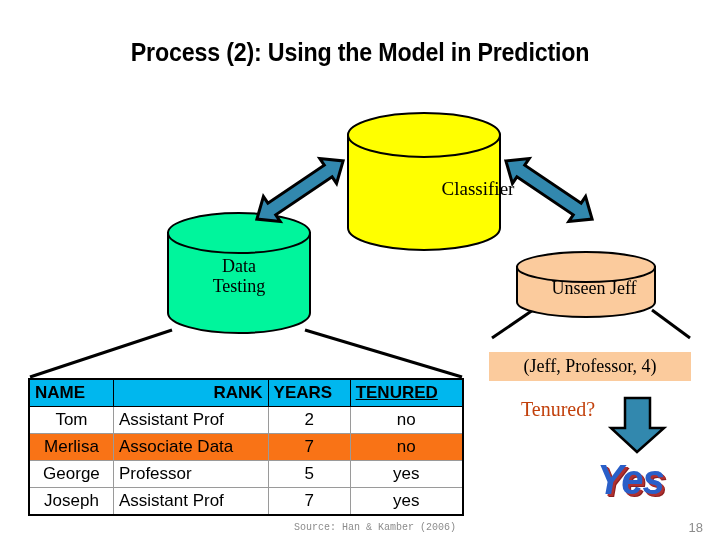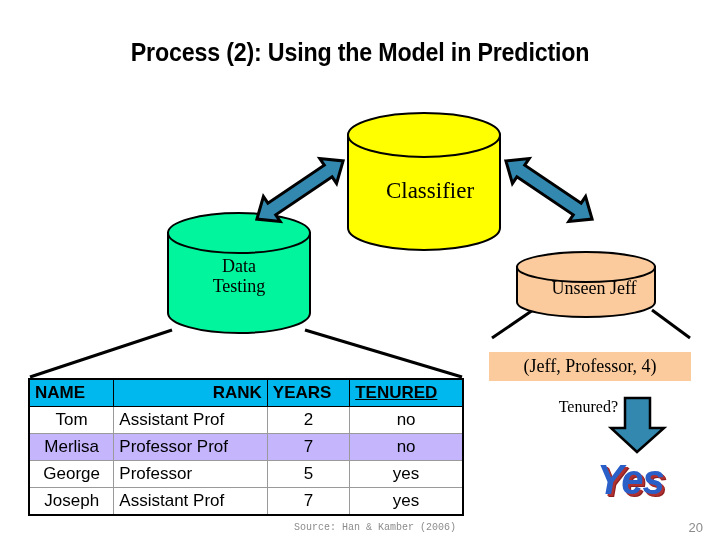--- a/index.html
+++ b/index.html
@@ -45,21 +45,22 @@
     text-align: center;
     font-family: "Liberation Serif", "DejaVu Serif", serif;
     color: #000000;
     pointer-events: none;
     line-height: 1.12;
   }
   #classifier-label {
     left: 350px;
     top: 178px;
     width: 160px;
-    font-size: 23px;
+    font-size: 19px;
+    padding-left: 48px;
   }
   #testing-data-label {
     left: 168px;
     top: 256px;
     width: 142px;
     font-size: 18px;
   }
   #unseen-data-label {
     left: 513px;
     top: 278px;
@@ -83,23 +84,23 @@
     color: #000000;
   }
 
   
   #tenured-question {
     position: absolute;
     left: 498px;
     top: 398px;
     width: 120px;
     font-family: "Liberation Serif", "DejaVu Serif", serif;
-    font-size: 16px;
-    color: #000000;
-    text-align: right;
+    font-size: 20px;
+    color: #c2410c;
+    text-align: center;
   }
 
   
   #yes-wordart {
     position: absolute;
     left: 597px;
     top: 455px;
     width: 86px;
     height: 48px;
     font-family: "Liberation Sans", sans-serif;
@@ -146,21 +147,21 @@
     text-align: left;
   }
   #data-table tbody td.col-name { width: 82px; text-align: center; }
   #data-table tbody td.col-rank { width: 160px; text-align: left; }
   #data-table tbody td.col-years { width: 78px; text-align: center; }
   #data-table tbody td.col-tenured { width: 112px; text-align: center; }
   #data-table thead th.col-name { width: 82px; }
   #data-table thead th.col-rank { width: 160px; text-align: right; }
   #data-table thead th.col-years { width: 78px; }
   #data-table thead th.col-tenured { width: 112px; text-decoration: underline; }
-  #data-table tbody tr.row-highlight td { background: #c4b5fd; }
+  #data-table tbody tr.row-highlight td { background: #f97316; }
 
   
   #source-note {
     position: absolute;
     left: 294px;
     top: 522px;
     font-family: Liberation Mono, monospace;
     font-size: 10px;
     color: #8c8c8c;
   }
@@ -244,33 +245,33 @@
   </thead>
   <tbody id="data-table-body">
     <tr>
       <td class="col-name">Tom</td>
       <td class="col-rank">Assistant Prof</td>
       <td class="col-years">2</td>
       <td class="col-tenured">no</td>
     </tr>
     <tr class="row-highlight">
       <td class="col-name">Merlisa</td>
-      <td class="col-rank">Professor Prof</td>
+      <td class="col-rank">Associate Data</td>
       <td class="col-years">7</td>
       <td class="col-tenured">no</td>
     </tr>
     <tr>
       <td class="col-name">George</td>
       <td class="col-rank">Professor</td>
       <td class="col-years">5</td>
       <td class="col-tenured">yes</td>
     </tr>
     <tr>
       <td class="col-name">Joseph</td>
       <td class="col-rank">Assistant Prof</td>
       <td class="col-years">7</td>
       <td class="col-tenured">yes</td>
     </tr>
   </tbody>
 </table>
 
 <div id="source-note">Source: Han &amp; Kamber (2006)</div>
-<div id="page-number">20</div>
+<div id="page-number">18</div>
 
 </body></html>

